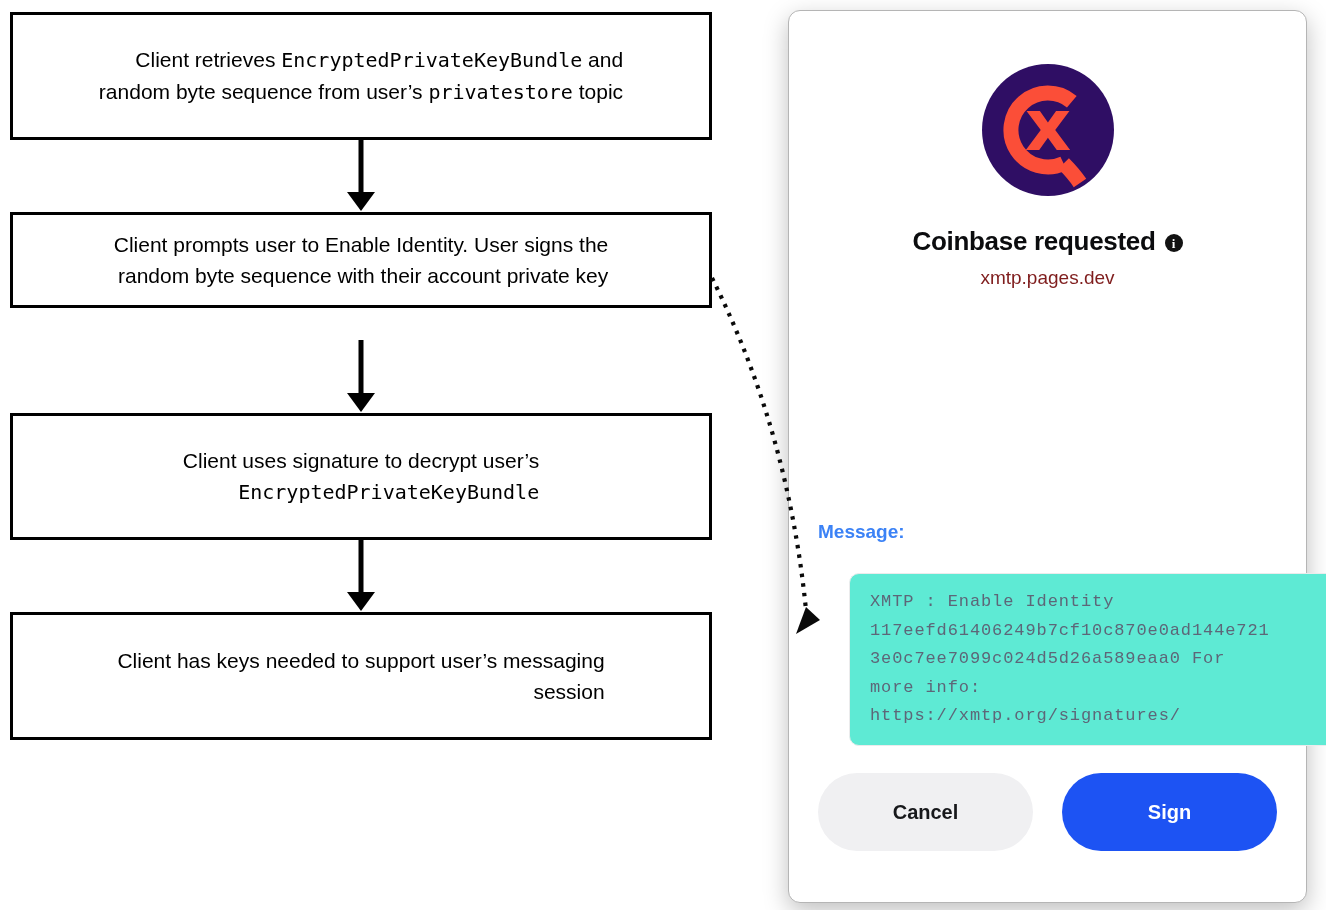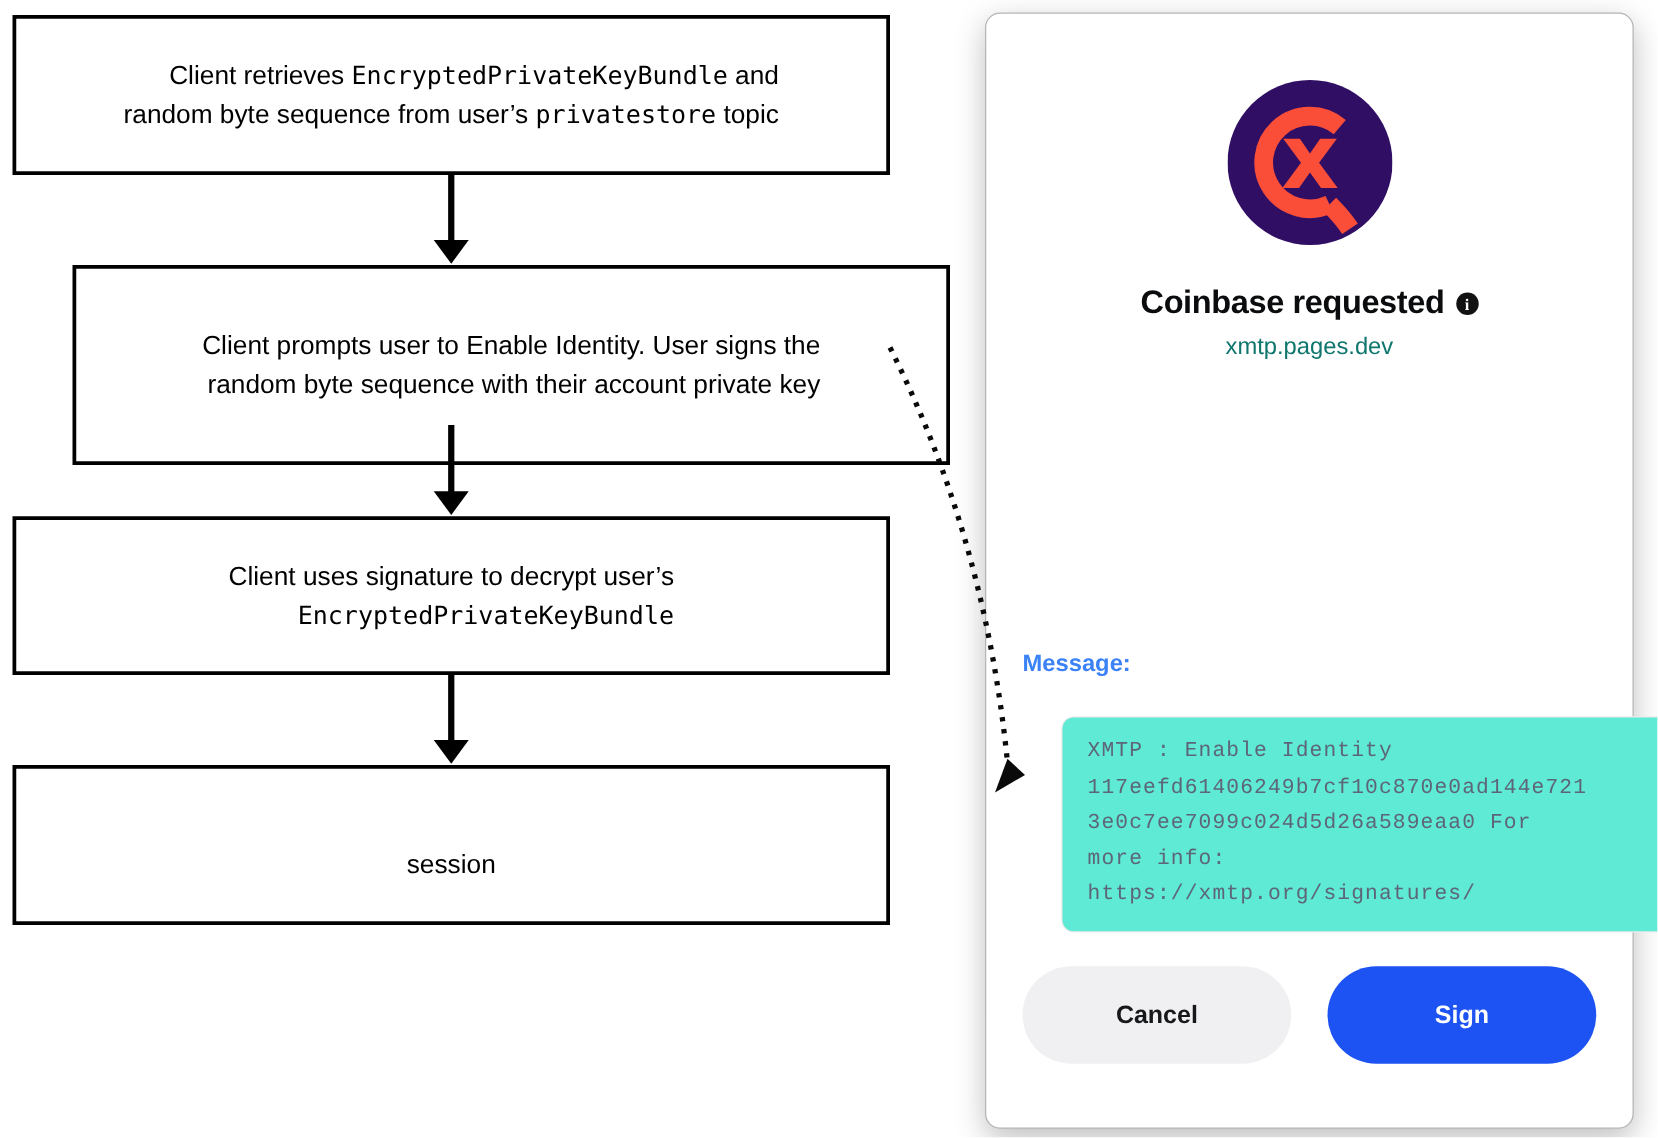--- a/index.html
+++ b/index.html
@@ -5,21 +5,21 @@
   html,body{margin:0;padding:0;background:#ffffff;}
   .canvas{position:relative;width:1326px;height:910px;background:#ffffff;
           font-family:"Liberation Sans",sans-serif;overflow:hidden;}
 
   
   .fbox{position:absolute;left:10px;width:702px;box-sizing:border-box;
         border:3px solid #000;background:#fff;display:flex;align-items:center;
         justify-content:center;text-align:right;font-size:21px;line-height:31px;
         color:#000;padding:0 18px;}
   #fbox1{top:12px;height:128px;}
-  #fbox2{top:212px;height:160px;margin-left:48px;}
+  #fbox2{top:212px;height:96px;}
   #fbox3{top:413px;height:127px;}
   #fbox4{top:612px;height:128px;}
   .fbox .mono{font-family:"DejaVu Sans Mono",monospace;font-size:20px;}
 
   .arrow-layer{position:absolute;left:0;top:0;width:1326px;height:910px;
                pointer-events:none;z-index:3;}
 
   
   .window{position:absolute;left:788px;top:10px;width:519px;height:893px;
           box-sizing:border-box;background:#fff;border:1px solid #b5b5b5;
@@ -38,21 +38,21 @@
   .logo{position:absolute;top:53px;left:50%;transform:translateX(-50%);}
 
   .heading-row{position:absolute;top:215px;left:0;width:100%;display:flex;
                justify-content:center;align-items:center;gap:9px;}
   .heading{font-size:26px;font-weight:bold;color:#0b0c0e;letter-spacing:-0.3px;}
   .info-icon{width:18px;height:18px;background:#121212;border-radius:50%;
              color:#fff;display:flex;align-items:center;justify-content:center;
              font-family:"Liberation Serif",serif;font-weight:bold;font-size:13px;
              line-height:1;margin-top:3px;}
   .subtitle{position:absolute;top:256px;left:0;width:100%;text-align:center;
-            font-size:19px;color:#0f766e;}
+            font-size:19px;color:#7f1d1d;}
 
   .msg-label{position:absolute;top:510px;left:29px;font-size:19px;
              font-weight:bold;color:#3b82f6;}
   .msg-box{position:absolute;top:562px;left:29px;width:509px;height:173px;
            box-sizing:border-box;border:1.5px solid #ebebec;border-radius:10px;
            background:#5eead4;padding:14px 20px;margin-left:31px;}
   .msg-text{font-family:"Liberation Mono",monospace;font-size:17px;
             letter-spacing:0.9px;line-height:28.5px;color:#5d6678;
             white-space:pre;}
 
@@ -71,21 +71,21 @@
   <div class="fbox" id="fbox1">
       <div><span>Client retrieves </span><span class="mono">EncryptedPrivateKeyBundle</span><span> and</span><br><span>random byte sequence from user’s </span><span class="mono">privatestore</span><span> topic</span></div>
     </div>
   <div class="fbox" id="fbox2">
       <div><span>Client prompts user to Enable Identity. User signs the</span><br><span>random byte sequence with their account private key</span></div>
     </div>
   <div class="fbox" id="fbox3">
       <div><span>Client uses signature to decrypt user’s</span><br><span class="mono">EncryptedPrivateKeyBundle</span></div>
     </div>
   <div class="fbox" id="fbox4">
-      <div><br><span>session</span></div>
+      <div><span>Client has keys needed to support user’s messaging</span><br><span>session</span></div>
     </div>
 
   <svg class="arrow-layer" width="1326" height="910" viewBox="0 0 1326 910">
 
     <g stroke="#000" fill="#000">
       <line x1="361" y1="140" x2="361" y2="194" stroke-width="5"></line>
       <polygon points="347,192 375,192 361,211" stroke="none"></polygon>
     </g>
     <g stroke="#000" fill="#000">
       <line x1="361" y1="340" x2="361" y2="395" stroke-width="5"></line>

